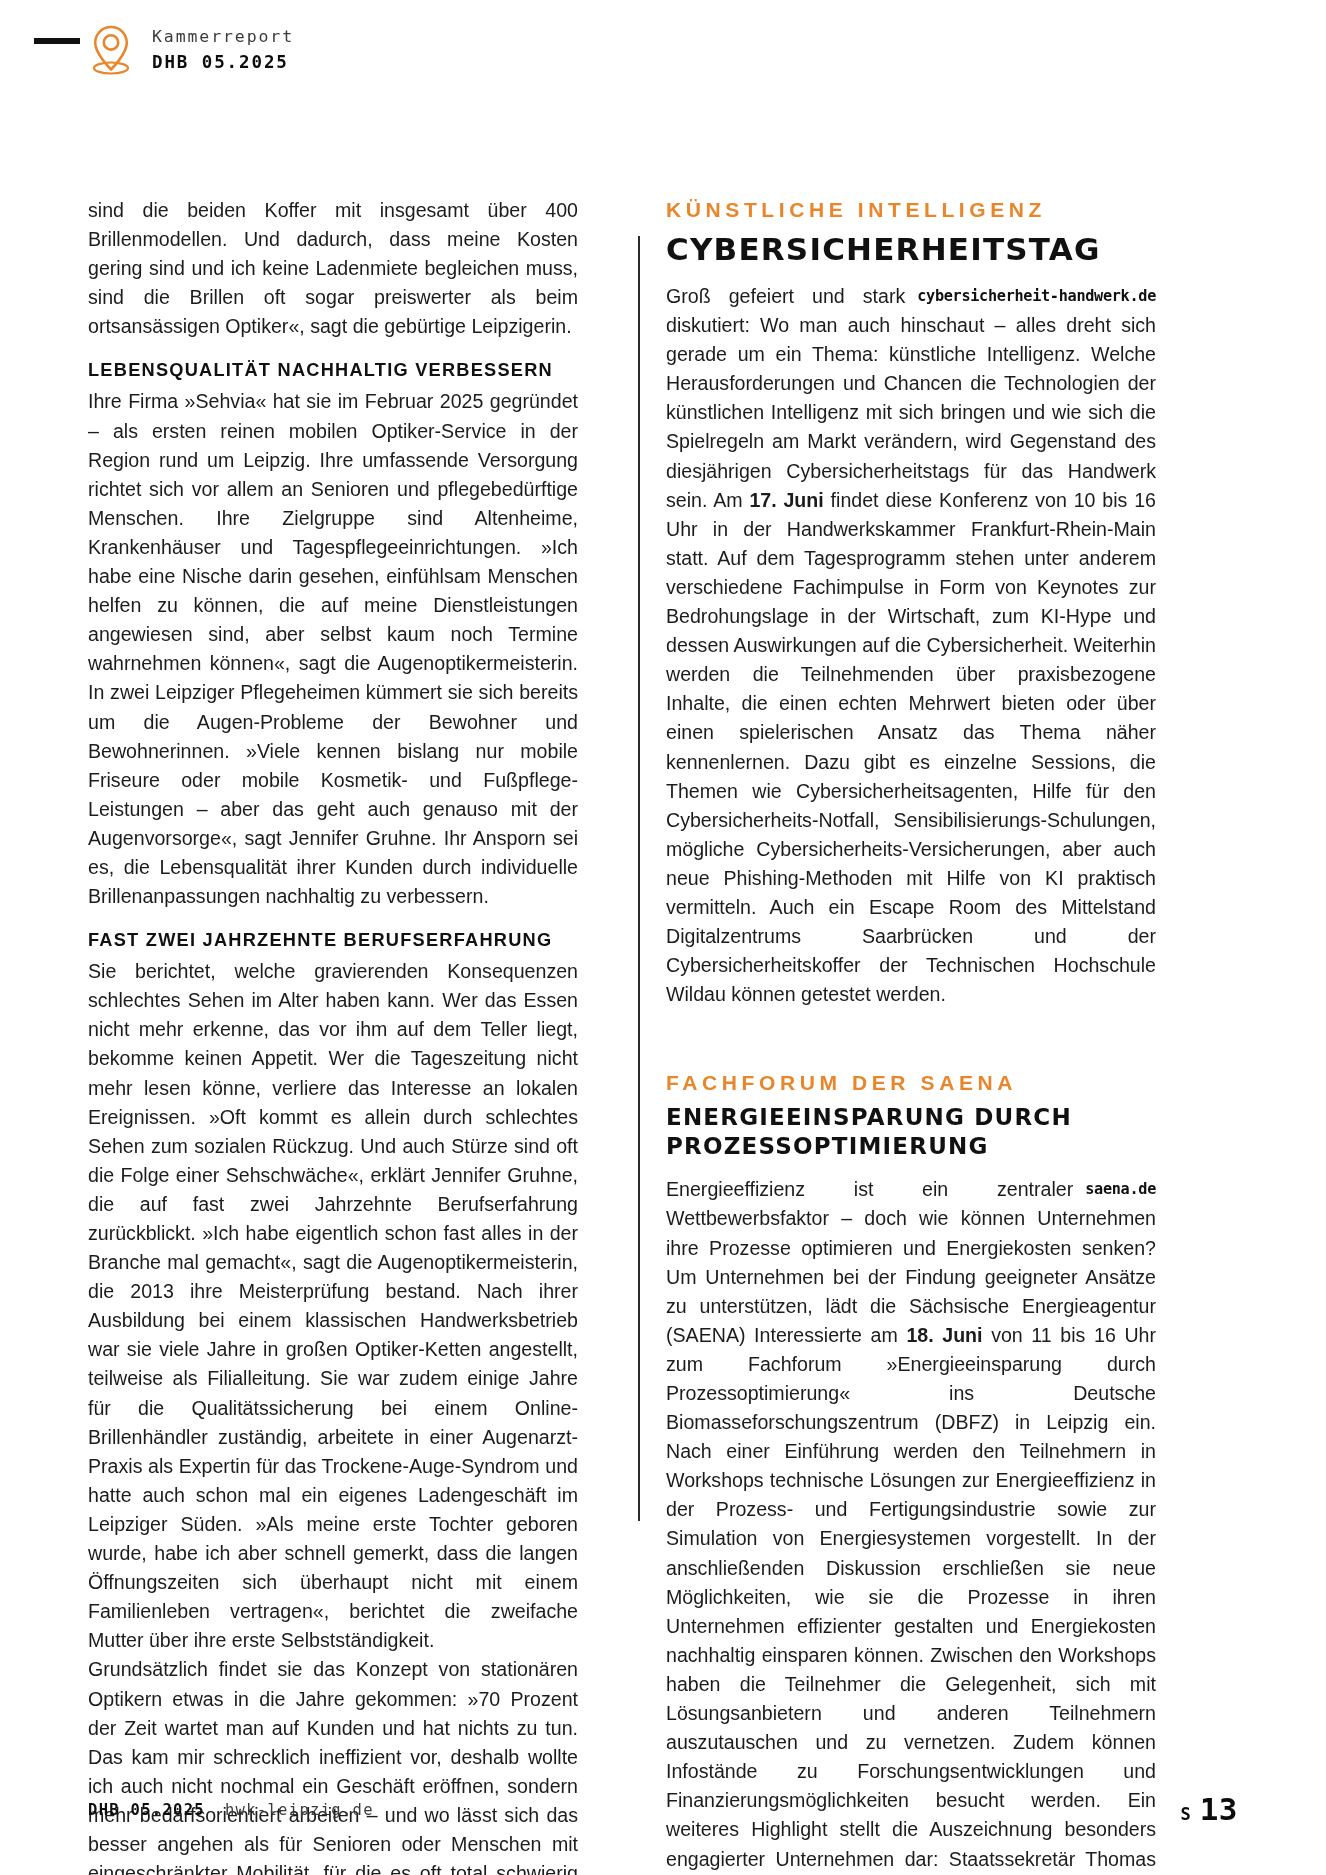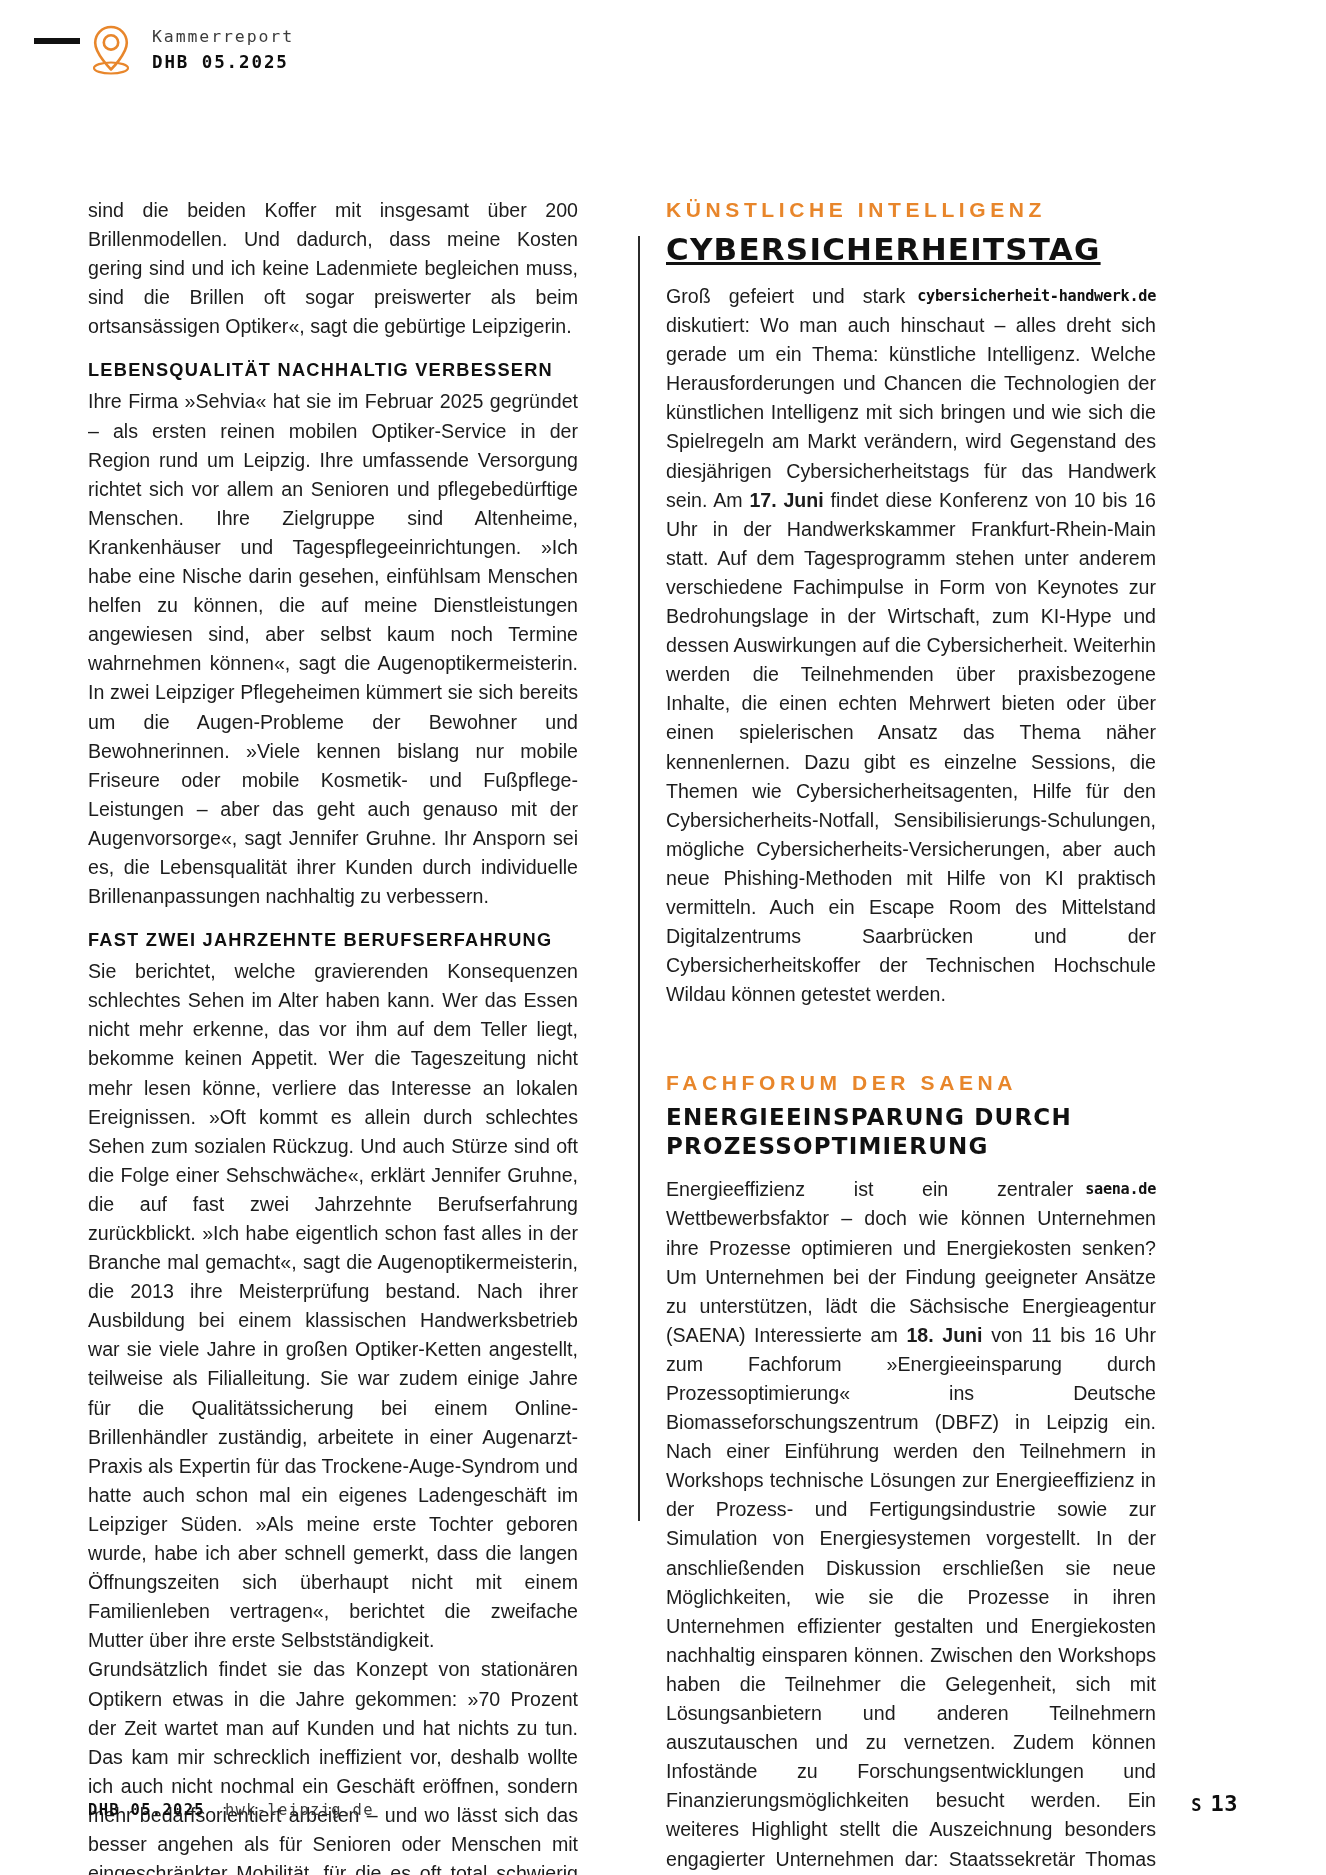--- a/index.html
+++ b/index.html
@@ -125,21 +125,20 @@
     font-weight: 700;
     color: #111111;
     text-transform: uppercase;
     letter-spacing: 1.6px;
     margin: 0 0 14px 0;
   }
   .headline.lg {
     font-size: 31px;
     line-height: 38px;
     letter-spacing: 1.2px;
-    text-decoration: underline;
   }
   .headline.sm {
     font-size: 23px;
     line-height: 29px;
     letter-spacing: 1.2px;
   }
 
   .article-block + .article-block { margin-top: 60px; }
 
   .url-tag {
@@ -198,21 +197,21 @@
     gap: 9px;
   }
   #footer-page-prefix {
     font-family: "DejaVu Sans Mono", monospace;
     font-size: 17px;
     font-weight: 700;
     color: #0d0d0d;
   }
   #footer-page-number {
     font-family: "DejaVu Sans Mono", monospace;
-    font-size: 22px;
+    font-size: 31px;
     font-weight: 700;
     letter-spacing: 0.5px;
     color: #0d0d0d;
   }
 </style>
 </head>
 <body>
 
 <div id="page-header">
   <div id="header-rule"></div>
@@ -228,21 +227,21 @@
     <div id="header-issue">DHB 05.2025</div>
   </div>
 </div>
 
 <div id="content">
 
   <div id="column-divider"></div>
 
   <div class="col" id="col-left">
 
-    <p class="body-text">sind die beiden Koffer mit insgesamt über 200 Brillenmodellen. Und dadurch, dass meine Kosten gering sind und ich keine Ladenmiete begleichen muss, sind die Brillen oft sogar preiswerter als beim ortsansässigen Optiker«, sagt die gebürtige Leipzigerin.</p>
+    <p class="body-text">sind die beiden Koffer mit insgesamt über 400 Brillenmodellen. Und dadurch, dass meine Kosten gering sind und ich keine Ladenmiete begleichen muss, sind die Brillen oft sogar preiswerter als beim ortsansässigen Optiker«, sagt die gebürtige Leipzigerin.</p>
 
     <h3 class="section-head">LEBENSQUALITÄT NACHHALTIG VERBESSERN</h3>
     <p class="body-text">Ihre Firma »Sehvia« hat sie im Februar 2025 gegründet – als ersten reinen mobilen Optiker-Service in der Region rund um Leipzig. Ihre umfassende Versorgung richtet sich vor allem an Senioren und pflegebedürftige Menschen. Ihre Zielgruppe sind Altenheime, Krankenhäuser und Tagespflegeeinrichtungen. »Ich habe eine Nische darin gesehen, einfühlsam Menschen helfen zu können, die auf meine Dienstleistungen angewiesen sind, aber selbst kaum noch Termine wahrnehmen können«, sagt die Augenoptikermeisterin. In zwei Leipziger Pflegeheimen kümmert sie sich bereits um die Augen-Probleme der Bewohner und Bewohnerinnen. »Viele kennen bislang nur mobile Friseure oder mobile Kosmetik- und Fußpflege-Leistungen – aber das geht auch genauso mit der Augenvorsorge«, sagt Jennifer Gruhne. Ihr Ansporn sei es, die Lebensqualität ihrer Kunden durch individuelle Brillenanpassungen nachhaltig zu verbessern.</p>
 
     <h3 class="section-head">FAST ZWEI JAHRZEHNTE BERUFSERFAHRUNG</h3>
     <p class="body-text">Sie berichtet, welche gravierenden Konsequenzen schlechtes Sehen im Alter haben kann. Wer das Essen nicht mehr erkenne, das vor ihm auf dem Teller liegt, bekomme keinen Appetit. Wer die Tageszeitung nicht mehr lesen könne, verliere das Interesse an lokalen Ereignissen. »Oft kommt es allein durch schlechtes Sehen zum sozialen Rückzug. Und auch Stürze sind oft die Folge einer Sehschwäche«, erklärt Jennifer Gruhne, die auf fast zwei Jahrzehnte Berufserfahrung zurückblickt. »Ich habe eigentlich schon fast alles in der Branche mal gemacht«, sagt die Augenoptikermeisterin, die 2013 ihre Meisterprüfung bestand. Nach ihrer Ausbildung bei einem klassischen Handwerksbetrieb war sie viele Jahre in großen Optiker-Ketten angestellt, teilweise als Filialleitung. Sie war zudem einige Jahre für die Qualitätssicherung bei einem Online-Brillenhändler zuständig, arbeitete in einer Augenarzt-Praxis als Expertin für das Trockene-Auge-Syndrom und hatte auch schon mal ein eigenes Ladengeschäft im Leipziger Süden. »Als meine erste Tochter geboren wurde, habe ich aber schnell gemerkt, dass die langen Öffnungszeiten sich überhaupt nicht mit einem Familienleben vertragen«, berichtet die zweifache Mutter über ihre erste Selbstständigkeit.</p>
 
     <p class="body-text">Grundsätzlich findet sie das Konzept von stationären Optikern etwas in die Jahre gekommen: »70 Prozent der Zeit wartet man auf Kunden und hat nichts zu tun. Das kam mir schrecklich ineffizient vor, deshalb wollte ich auch nicht nochmal ein Geschäft eröffnen, sondern mehr bedarfsorientiert arbeiten – und wo lässt sich das besser angehen als für Senioren oder Menschen mit eingeschränkter Mobilität, für die es oft total schwierig ist, regelmäßige Vorsorgeuntersuchungen wahrzunehmen.«</p>
   </div>
 

